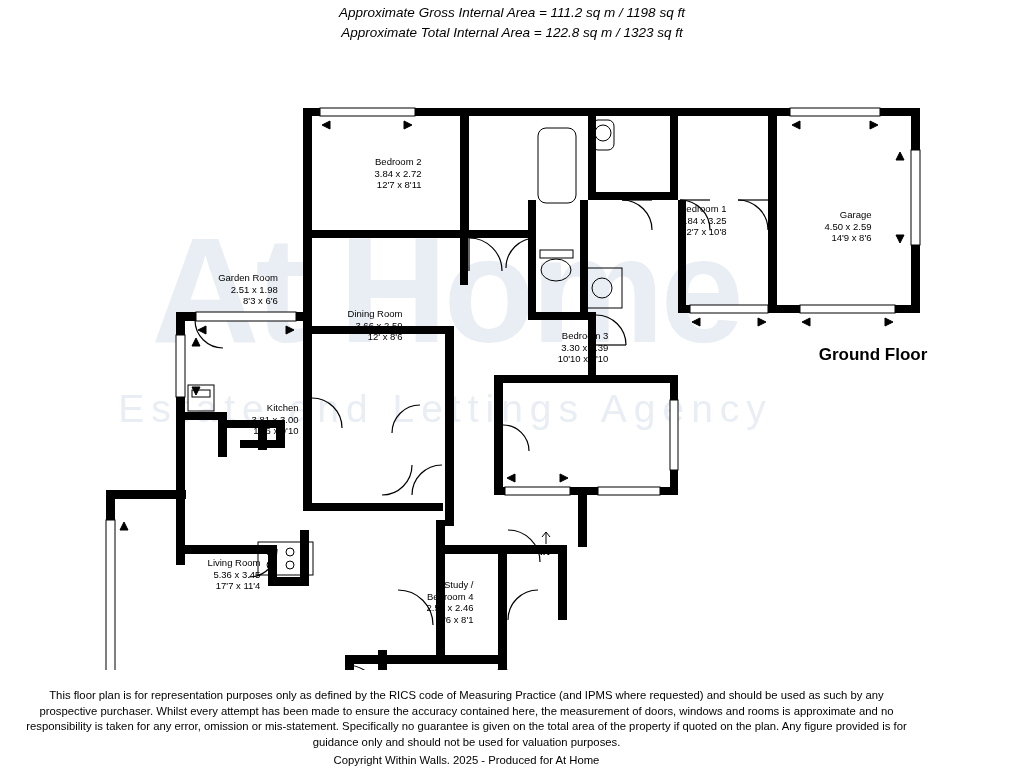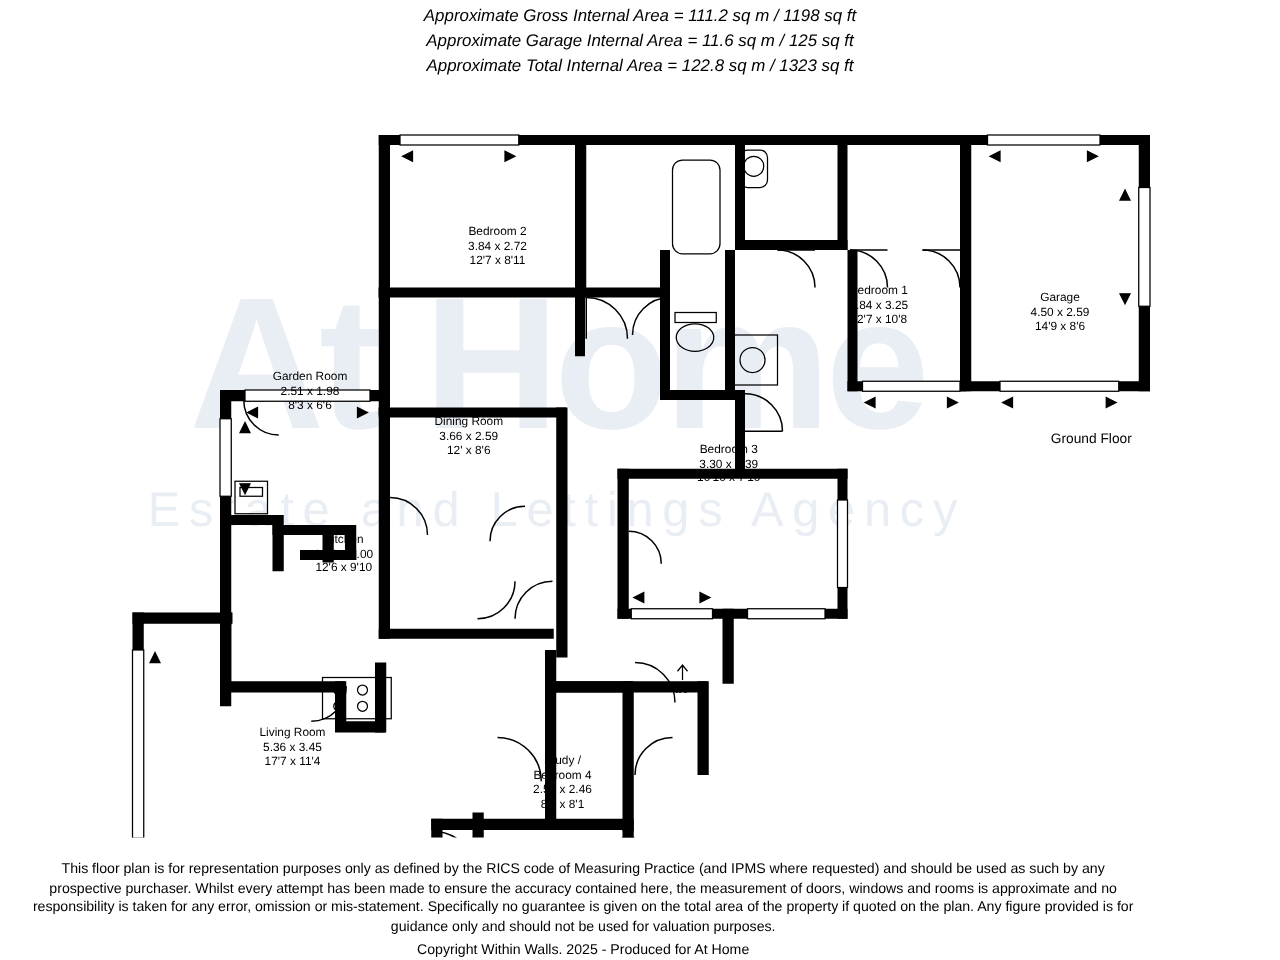--- a/index.html
+++ b/index.html
@@ -66,33 +66,32 @@
     left: 0;
     top: 90px;
     width: 1024px;
     height: 580px;
   }
   .plan svg { display: block; }
 
   
   .room-label {
     position: absolute;
-    text-align: center;
+    text-align: right;
     font-size: 9.5px;
     line-height: 11.5px;
     color: #000;
     white-space: nowrap;
     transform: translateX(-50%);
-    margin-top: 24px;
   }
   .room-label .nm { }
   .floor-title {
     position: absolute;
-    font-size: 11px;
-    font-weight: normal;
+    font-size: 17px;
+    font-weight: bold;
     white-space: nowrap;
     transform: translateX(-50%);
   }
   .in-label {
     position: absolute;
     font-size: 10px;
     font-weight: bold;
     white-space: nowrap;
     transform: translateX(-50%);
   }
@@ -113,21 +112,20 @@
   .footer .copyright {
     margin-top: 3px;
     font-size: 11.3px;
   }
 </style>
 </head>
 <body>
 
 <div class="header">
   <div class="subline">Approximate Gross Internal Area = 111.2 sq m / 1198 sq ft</div>
-  <div class="subline">Approximate Garage Internal Area = 11.6 sq m / 125 sq ft</div>
   <div class="subline">Approximate Total Internal Area = 122.8 sq m / 1323 sq ft</div>
 </div>
 
 <div class="watermark">
   <div class="wm-main">At Home</div>
   <div class="wm-sub">Estate and Lettings Agency</div>
 </div>
 
 <div class="plan">
 <svg width="1024" height="580" viewBox="0 0 1024 580" xmlns="http://www.w3.org/2000/svg">

